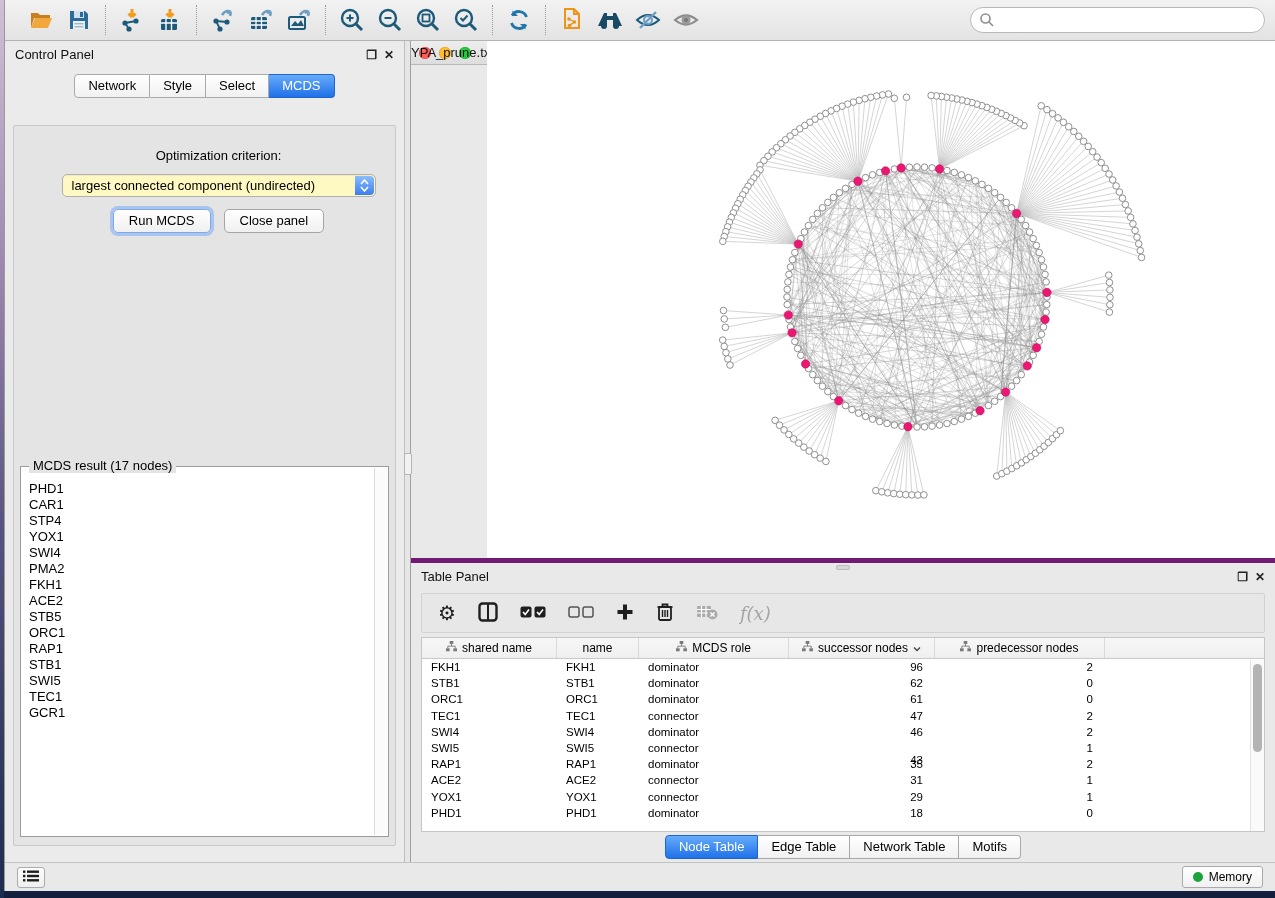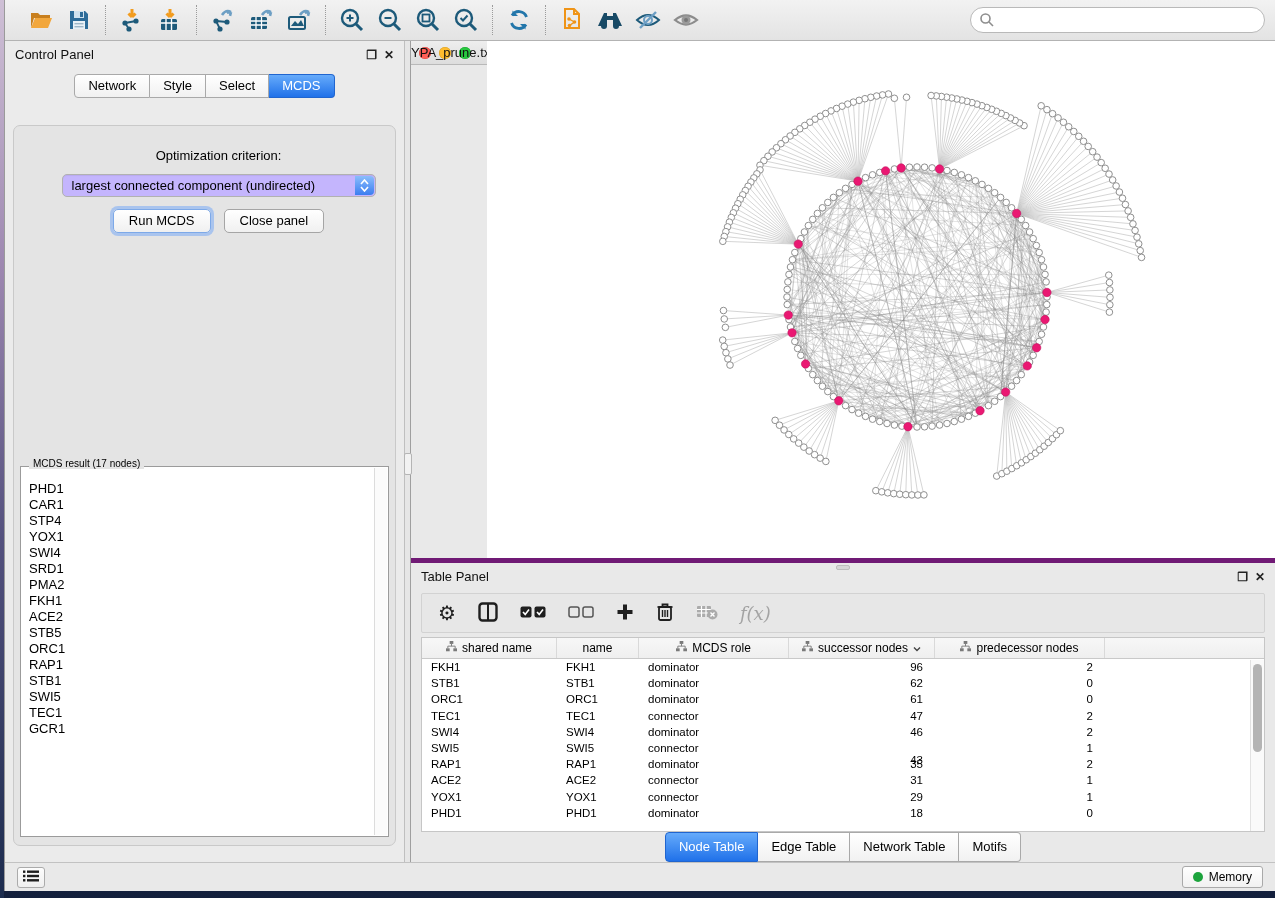--- a/index.html
+++ b/index.html
@@ -27,29 +27,29 @@
   .panel-header { height:27px; display:flex; align-items:center; padding:0 10px; flex:none; }
   .panel-title { font-size:13px; color:#111; }
   .panel-header .win-btns { margin-left:auto; display:flex; gap:7px; align-items:center; }
   .wbtn { font-size:12px; color:#222; line-height:1; background:none; border:none; font-weight:bold; }
   .cp-tabs-row { height:30px; display:flex; justify-content:center; align-items:flex-end; flex:none; position:relative; z-index:2; }
   .seg { display:inline-flex; }
   .seg .seg-btn { font-size:13px; padding:3px 13px 4px; background:linear-gradient(#ffffff,#f1f1f1); border:1px solid #a9a9a9; border-left-width:0; color:#000; }
   .seg .seg-btn:first-child { border-left-width:1px; border-radius:4px 0 0 4px; }
   .seg .seg-btn:last-child { border-radius:0 4px 4px 0; }
   .seg .seg-btn.active { background:linear-gradient(#66abfb,#2071e9); color:#fff; border-color:#2065cf; }
-  .inner-panel { position:absolute; left:8px; right:8px; top:84px; bottom:16px; background:#e4e4e4; border:1px solid #c9c9c9; border-radius:7px;padding-left:28px; }
+  .inner-panel { position:absolute; left:8px; right:8px; top:84px; bottom:16px; background:#e4e4e4; border:1px solid #c9c9c9; border-radius:2px;padding-left:28px; }
   .opt-label { text-align:center; font-size:13px; color:#000; margin-top:22px; }
-  .cp-select { position:relative; margin:11px auto 0; width:314px; height:23px; background:#c4b5fd; border:1px solid #b1b1b1; border-radius:5px; font-size:13px; line-height:21px; padding-left:9px; color:#000; box-shadow:inset 0 1px 1px rgba(0,0,0,.06); }
+  .cp-select { position:relative; margin:11px auto 0; width:314px; height:23px; background:#fef9c3; border:1px solid #b1b1b1; border-radius:5px; font-size:13px; line-height:21px; padding-left:9px; color:#000; box-shadow:inset 0 1px 1px rgba(0,0,0,.06); }
   .cp-select .stepper { position:absolute; right:1px; top:1px; width:19px; height:19px; border-radius:0 4px 4px 0; background:linear-gradient(#8abdfc,#3c7ef0); display:flex; flex-direction:column; align-items:center; justify-content:center; gap:1px; }
   .cp-buttons { display:flex; justify-content:center; gap:13px; margin-top:12px; }
   .mac-btn { font-size:13px; padding:3px 15px 4px; background:linear-gradient(#ffffff,#f0f0f0); border:1px solid #a5a5a5; border-radius:5px; color:#000; }
   .mac-btn.focused { box-shadow:0 0 0 3px rgba(120,170,245,.55); border-color:#7da9e8; }
   .result-group { position:absolute; left:6px; right:6px; bottom:8px; height:371px; background:#fff; border:1px solid #9b9b9b; }
-  .result-legend { position:absolute; top:-9px; left:8px; background:#e4e4e4; padding:0 4px; font-size:10px; color:#000; }
+  .result-legend { position:absolute; top:-9px; left:8px; background:#e4e4e4; padding:0 4px; font-size:13px; color:#000; }
   .result-list { position:absolute; inset:4px 14px 2px 8px; overflow:hidden; font-size:13px; line-height:16px; color:#000; padding-top:10px; }
   .result-scroll { position:absolute; top:1px; right:1px; bottom:1px; width:13px; background:#fbfbfb; border-left:1px solid #dcdcdc; }
 
   
   .v-split { width:7px; flex:none; background:#e6e6e6; border-left:1px solid #bfbfbf; border-right:1px solid #9f9f9f; position:relative; }
   .v-split .grip { position:absolute; top:412px; left:-1px; width:8px; height:22px; background:#f2f2f2; border:1px solid #b5b5b5; border-radius:2px; }
 
   
   .right-col { flex:1; display:flex; flex-direction:column; min-width:0; }
   .net-window { height:522px; flex:none; display:flex; flex-direction:row; border-bottom:5px solid #701a75; }
@@ -71,21 +71,21 @@
   .table-wrap { margin:4px 10px 0; background:#fff; border:1px solid #c6c6c6; flex:1; min-height:0; position:relative; display:flex; flex-direction:column; overflow:hidden; }
   .thead { display:flex; height:21px; flex:none; border-bottom:1px solid #c9c9c9; background:linear-gradient(#f7f7f7,#efefef); }
   .th { display:flex; align-items:center; justify-content:center; gap:5px; font-size:12px; color:#000; border-right:1px solid #d9d9d9; flex:none; }
   .th.filler { flex:1; border-right:none; }
   .tbody { flex:1; overflow:hidden; }
   .tr { display:flex; height:16.2px; align-items:center; }
   .td { font-size:11.5px; color:#000; flex:none; padding-left:9px; white-space:nowrap; }
   .td.num { text-align:right; padding-left:0; padding-right:12px; }
   .tbl-scroll { position:absolute; top:22px; right:0; bottom:0; width:14px; background:#fafafa; border-left:1px solid #e2e2e2; }
   .tbl-thumb { position:absolute; top:4px; left:2px; width:9px; height:88px; background:#b4b4b4; border-radius:5px; }
-  .tp-tabs-row { height:30px; flex:none; display:flex; justify-content:center; }
+  .tp-tabs-row { height:30px; flex:none; display:flex; justify-content:center; align-items:center; }
 
   
   .status-bar { height:29px; flex:none; background:#e9e9e9; border-top:1px solid #c2c2c2; display:flex; align-items:center; padding:0 12px; }
   .list-btn { width:28px; height:21px; background:linear-gradient(#fdfdfd,#efefef); border:1px solid #ababab; border-radius:3px; display:flex; align-items:center; justify-content:center; }
   .memory-btn { margin-left:auto; height:22px; background:linear-gradient(#ffffff,#f1f1f1); border:1px solid #a9a9a9; border-radius:3px; display:flex; align-items:center; gap:6px; padding:0 10px; font-size:12px; color:#000; }
   .memory-dot { width:10px; height:10px; border-radius:50%; background:#1ca33c; }
 </style>
 </head>
 <body>
 
@@ -311,21 +311,20 @@
             <button class="mac-btn">Close panel</button>
           </div>
           <div class="result-group">
             <span class="result-legend">MCDS result (17 nodes)</span>
             <div class="result-list" id="mcds-list">
                 <div>PHD1</div>
                 <div>CAR1</div>
                 <div>STP4</div>
                 <div>YOX1</div>
                 <div>SWI4</div>
-                <div>SRD1</div>
                 <div>PMA2</div>
                 <div>FKH1</div>
                 <div>ACE2</div>
                 <div>STB5</div>
                 <div>ORC1</div>
                 <div>RAP1</div>
                 <div>STB1</div>
                 <div>SWI5</div>
                 <div>TEC1</div>
                 <div>GCR1</div>

